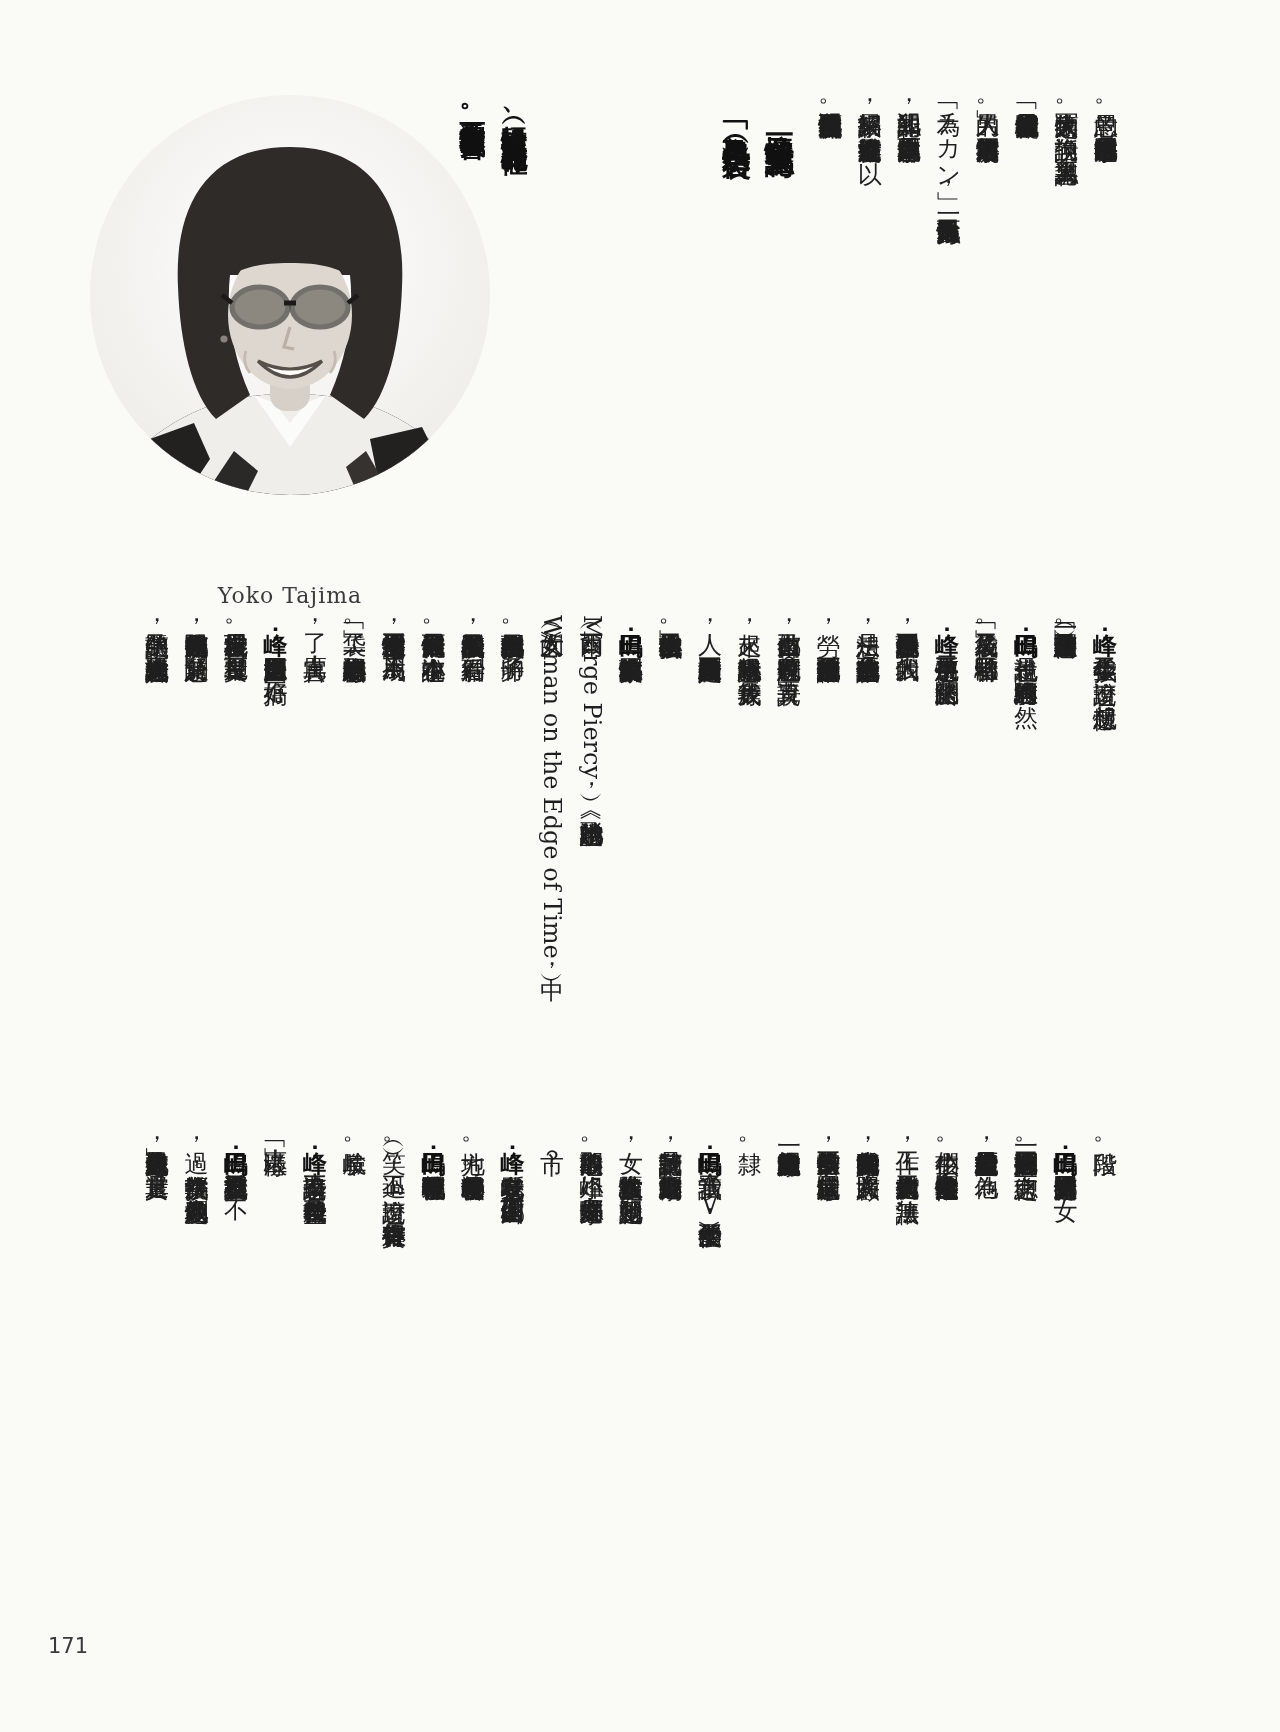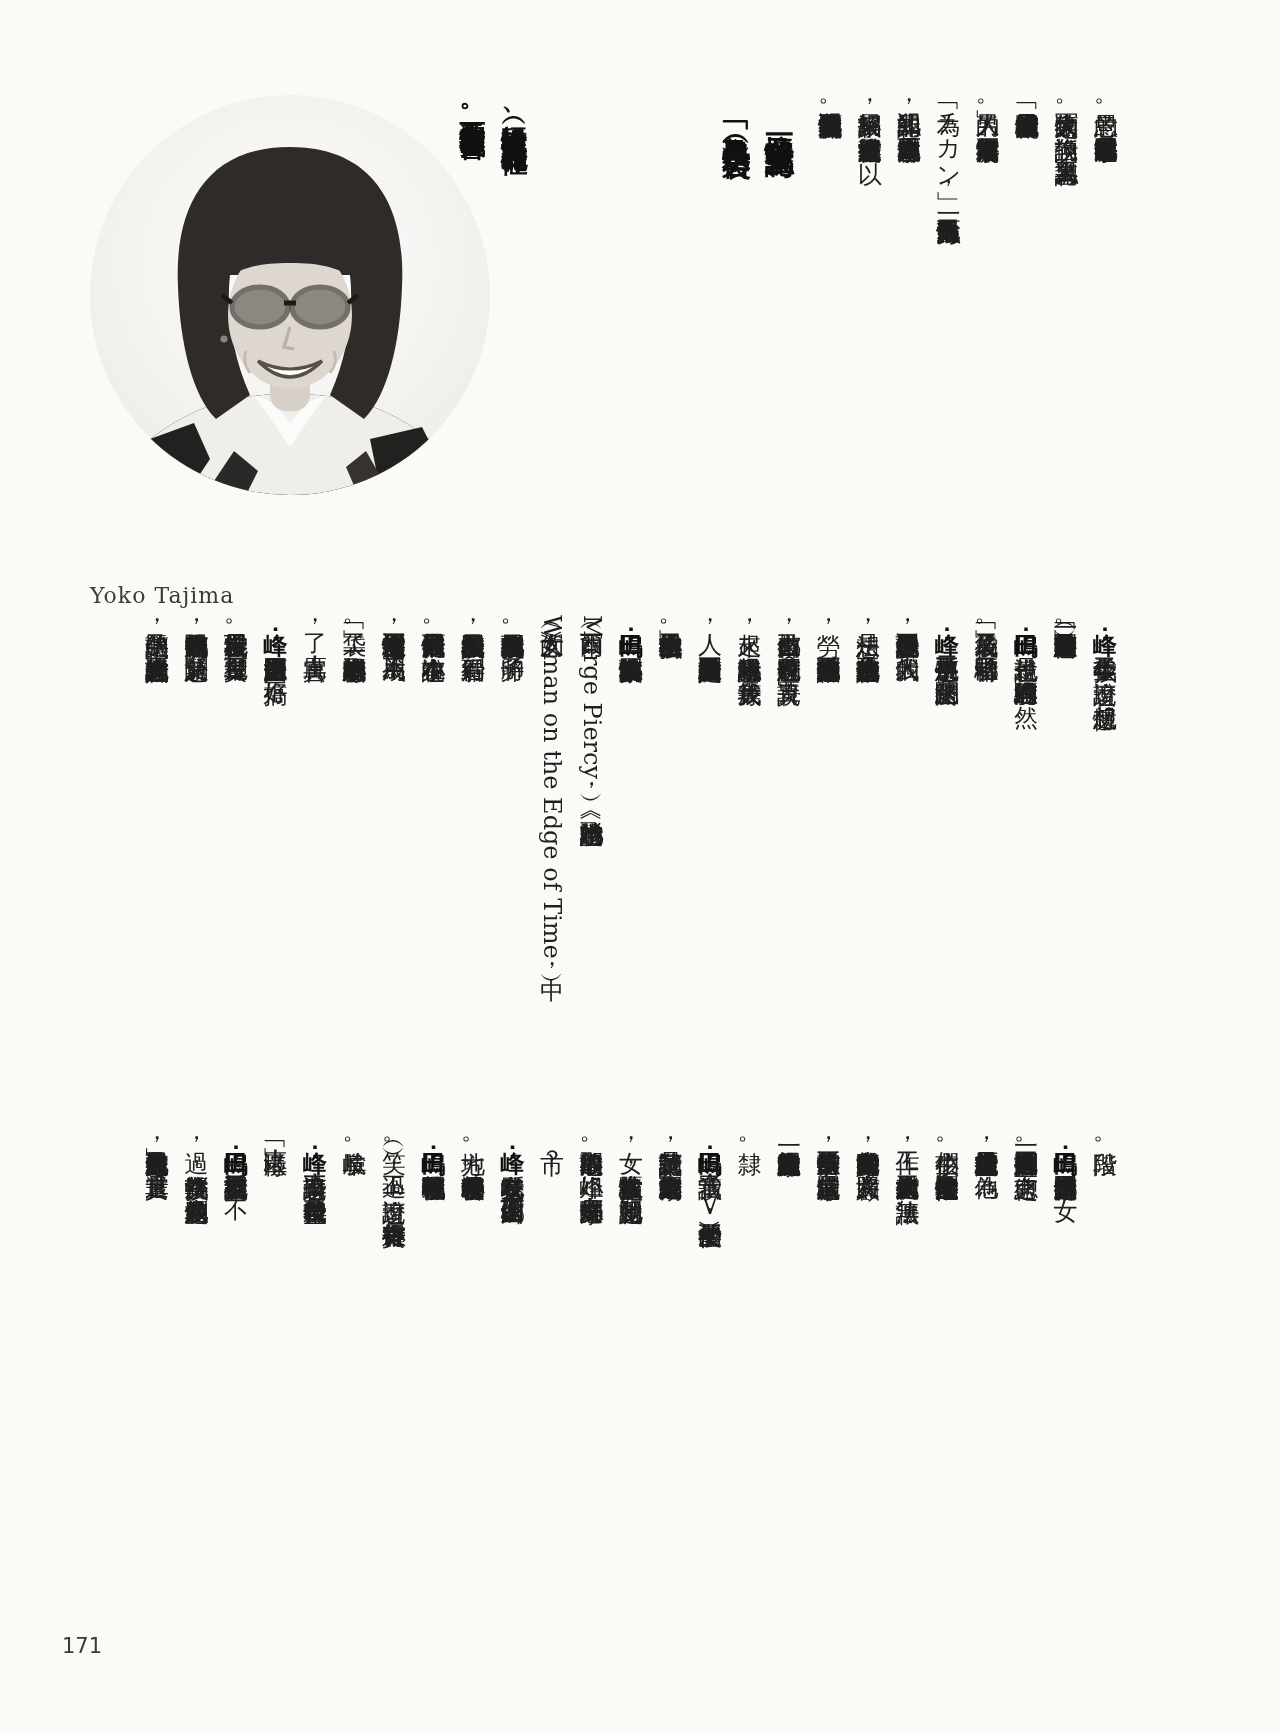--- a/index.html
+++ b/index.html
@@ -53,25 +53,25 @@
 
   #portrait{
     position:absolute;left:90px;top:95px;width:400px;height:400px;
     border-radius:50%;
     background:radial-gradient(circle at 50% 42%,#ffffff 0%,#f3f2ef 55%,#e9e8e4 100%);
     overflow:hidden;
   }
   #portrait svg{width:100%;height:100%;display:block;}
   #photo-caption{
     position:absolute;left:90px;top:583px;width:400px;
-    text-align:left;font-size:22px;color:#3b3b3b;letter-spacing:1px;
+    text-align:center;font-size:22px;color:#3b3b3b;letter-spacing:1px;
     font-family:"DejaVu Serif","Liberation Serif",serif;
   }
   #page-number{
-    position:absolute;left:62px;top:1634px;
+    position:absolute;left:48px;top:1634px;
     font-family:"DejaVu Sans","Liberation Sans",sans-serif;
     font-size:21px;color:#3a3a3a;
   }
 </style>
 </head>
 <body>
 
 <div id="portrait">
   <svg viewBox="0 0 200 200" aria-hidden="true">
 

